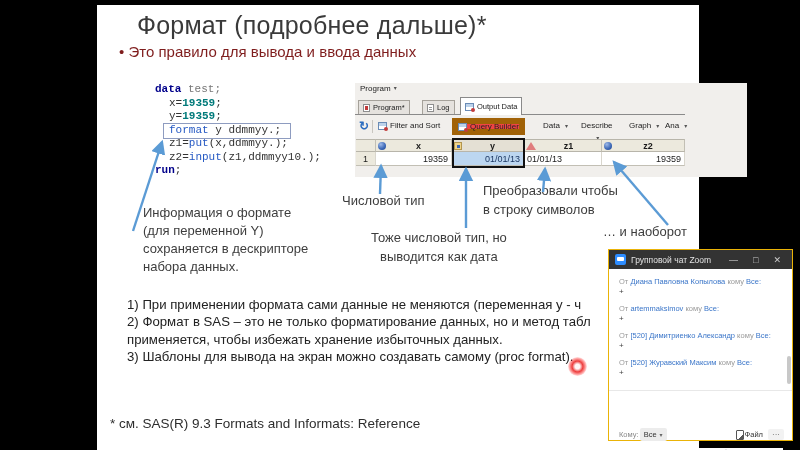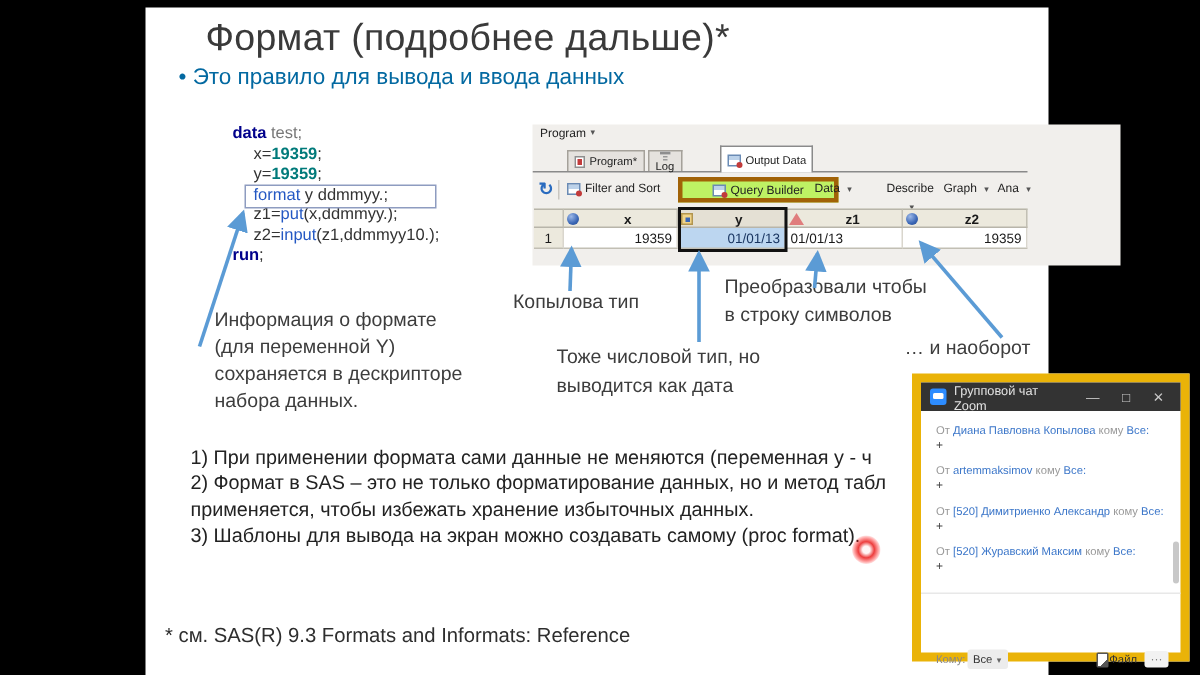--- a/index.html
+++ b/index.html
@@ -4,87 +4,87 @@
 <style>
   * { margin:0; padding:0; box-sizing:border-box; }
   html,body { width:800px; height:450px; }
   body { background:#000; font-family:"Liberation Sans", sans-serif; position:relative; overflow:hidden; }
   #stage { position:absolute; left:0; top:0; width:800px; height:450px; }
 
   
   .slide { position:absolute; left:97px; top:5px; width:602px; height:445px; background:#fff; }
   .abs { position:absolute; }
   .slide-title { left:40px; top:6px; font-size:25px; color:#3a3a3a; letter-spacing:.2px; }
-  .slide-bullet { left:22px; top:38px; font-size:15px; color:#0369a1; }
+  .slide-bullet { left:22px; top:38px; font-size:15px; color:#7f1d1d; }
   .footnote { left:13px; top:411px; font-size:13.5px; color:#2e2e2e; }
 
   
-  .code { left:58px; top:78px; font-family:Liberation Sans, sans-serif; font-size:11px; line-height:13.5px; color:#333; white-space:pre; }
+  .code { left:58px; top:78px; font-family:Liberation Mono, monospace; font-size:11px; line-height:13.5px; color:#333; white-space:pre; }
   .code .ind { padding-left:14px; }
   .kw { color:#00008b; font-weight:bold; }
   .num { color:#007a7a; font-weight:bold; }
   .fn { color:#2458c3; }
   .ds { color:#777; }
   .format-box { left:66px; top:118px; width:128px; height:16px; border:1px solid #8e9cc0; }
 
   
   .ann { color:#3d3d3d; font-size:13px; line-height:18px; }
   .ann-numeric { left:245px; top:187px; }
   .ann-converted { left:386px; top:176px; line-height:19px; }
   .ann-fmtinfo { left:46px; top:199px; }
-  .ann-alsonum { left:274px; top:223px; line-height:19px; }
+  .ann-alsonum { left:274px; top:223px; line-height:19px;text-align:center; }
   .ann-vice { left:506px; top:218px; }
 
   .notes { left:30px; top:291px; font-size:13.2px; line-height:17.4px; color:#222; }
 
   .laser { left:471px; top:352px; width:19px; height:19px; border-radius:50%;
     background:radial-gradient(circle, rgba(255,245,245,.95) 0 18%, rgba(235,40,40,.9) 40%, rgba(255,0,0,.35) 60%, rgba(255,0,0,0) 75%); z-index:6; }
 
   svg.arrows { position:absolute; left:0; top:0; width:602px; height:445px; z-index:5; pointer-events:none; }
 
   
   .sas { left:258px; top:78px; width:392px; height:94px; background:#f1efec; overflow:hidden; font-family:"Liberation Sans", sans-serif; }
   .sas-title { left:5px; top:1px; font-size:8px; color:#222; }
   .caret::after { content:"▾"; font-size:6px; color:#555; margin-left:3px; vertical-align:1px; }
   .tabline { left:0; top:31px; width:330px; height:1px; background:#8a8a8a; }
   .tab { position:absolute; top:17px; height:14px; background:#e5e2de; border:1px solid #a5a19a; border-bottom:none;
-         display:flex; align-items:center; gap:3px; padding:0 4px; font-size:7.5px; color:#222;margin-left:20px; }
+         display:flex; align-items:center; gap:3px; padding:0 4px; font-size:7.5px; color:#222; }
   .tab.active { top:14px; height:18px; background:#fff; border-color:#8a8a8a; z-index:2; }
   .icon-page { width:7px; height:8px; background:#fff; border:1px solid #8e8e8e; display:inline-block; position:relative; }
   .icon-page.prog::after { content:""; position:absolute; left:1px; top:1px; width:3px; height:4px; background:#c23b3b; }
   .icon-page.log::after { content:""; position:absolute; left:1px; top:2px; width:3px; height:1px; background:#999; box-shadow:0 2px 0 #999; }
   .icon-grid { width:9px; height:8px; display:inline-block; border:1px solid #6a8bb5;
     background:linear-gradient(#bcd2ea 0 3px, #fff 3px); position:relative; }
   .icon-grid::after { content:""; position:absolute; right:-2px; bottom:-2px; width:4px; height:4px; background:#c23b3b; border-radius:50%; }
   .toolbar { left:0; top:33px; width:330px; height:21px; }
   .tb-item { position:absolute; font-size:8px; color:#222; display:flex; align-items:center; gap:3px; }
   .refresh { color:#2a6bbf; font-size:12px; font-weight:bold; }
   .tb-sep { position:absolute; left:17px; top:4px; width:1px; height:13px; background:#c9c6c0; }
-  .qb-btn { background:#bef264; border:3px solid #a16207; height:17px; padding:0 20px; }
+  .qb-btn { background:#ef4444; border:6px solid #a16207; height:17px; padding:0 0; }
   .menu .mcaret::after { content:"▾"; font-size:6px; color:#555; margin-left:2px; }
 
   
   .tbl { left:1px; top:56px; width:329px; }
   .cell { position:absolute; font-size:9px; color:#1a1a1a; display:flex; align-items:center; }
   .hcell { height:13px; background:#ece9dd; border-top:1px solid #b8b5aa; border-bottom:1px solid #b8b5aa; border-right:1px solid #c2bfb4; font-weight:bold; }
   .hcell .lbl { flex:1; text-align:center; }
   .dcell { top:13px; height:14px; background:#fff; border-right:1px solid #d9d6cd; border-bottom:1px solid #c2bfb4; }
   .right { justify-content:flex-end; padding-right:3px; }
   .left  { justify-content:flex-start; padding-left:3px; }
   .rownum { background:#ece9dd; justify-content:center; font-weight:normal; }
   .ball { width:8px; height:8px; border-radius:50%; margin-left:2px;
     background:radial-gradient(circle at 35% 30%, #9db9e8, #3a66b5 60%, #27488a); display:inline-block; }
   .cal { width:8px; height:8px; margin-left:2px; background:#f0d489; border:1px solid #b2954e; display:inline-block; position:relative; }
   .cal::after { content:""; position:absolute; left:2px; top:2px; width:3px; height:3px; background:#3a66b5; }
   .tri { width:0; height:0; margin-left:2px; border-left:5px solid transparent; border-right:5px solid transparent; border-bottom:8px solid #e07d7d; display:inline-block; }
   .ysel-box { position:absolute; left:96px; top:-1px; width:73px; height:30px; border:2px solid #111; z-index:3; pointer-events:none; }
   .ycell { background:#bcd6f0 !important; color:#17335f !important; }
 
   
-  .chat { position:absolute; left:608px; top:249px; width:185px; height:192px; background:#fff; border:6px solid #eab308; z-index:20; font-family:"Liberation Sans", sans-serif; }
+  .chat { position:absolute; left:608px; top:249px; width:185px; height:192px; background:#fff; border:1px solid #eab308; z-index:20; font-family:"Liberation Sans", sans-serif; }
   .chat-titlebar { position:absolute; left:0; top:0; width:100%; height:19px; background:#333333; display:flex; align-items:center; padding:0 6px; gap:5px; }
   .chat-app-icon { width:11px; height:11px; border-radius:2px; background:#2D8CFF; position:relative; flex:0 0 auto; }
   .chat-app-icon::after { content:""; position:absolute; left:2px; top:3px; width:7px; height:4px; background:#fff; border-radius:1px; }
   .chat-title { font-size:8.5px; color:#e3e3e3; flex:1; }
   .winctl { font-size:9px; color:#c9c9c9; padding:0 5px; }
   .chat-msgs { position:absolute; left:0; top:19px; width:100%; height:121px; padding:8px 8px 0 10px; overflow:hidden; }
   .msg { margin-bottom:7px; }
   .msg-head { font-size:7.5px; line-height:10px; color:#999; }
   .msg-head .name, .msg-head .dest { color:#3b76c9; }
   .msg-body { font-size:8px; line-height:10px; color:#444; }
@@ -113,21 +113,21 @@
     <div class="abs code"><div><span class="kw">data</span><span class="ds"> test;</span></div><div class="ind"><span>x=</span><span class="num">19359</span><span>;</span></div><div class="ind"><span>y=</span><span class="num">19359</span><span>;</span></div><div class="ind"><span class="fn">format</span><span> y ddmmyy.;</span></div><div class="ind"><span>z1=</span><span class="fn">put</span><span>(x,ddmmyy.);</span></div><div class="ind"><span>z2=</span><span class="fn">input</span><span>(z1,ddmmyy10.);</span></div><div><span class="kw">run</span><span>;</span></div></div>
     <div class="abs format-box"></div>
 
     <div class="abs sas">
       <div class="abs sas-title caret">Program</div>
       <div class="abs tabline"></div>
       <div class="tab" style="left:3px;">
         <span class="icon-page prog"></span>
         <span>Program*</span>
       </div>
-      <div class="tab" style="left:57px;flex-direction:column;">
+      <div class="tab" style="left:67px;">
         <span class="icon-page log"></span>
         <span>Log</span>
       </div>
       <div class="tab active" style="left:105px;">
         <span class="icon-grid"></span>
         <span>Output Data</span>
       </div>
 
       <div class="abs toolbar">
         <span class="tb-item refresh" style="left:4px; top:3px;">↻</span>
@@ -137,21 +137,21 @@
           <span>Filter and Sort</span>
         </span>
         <span class="tb-item qb-btn" style="left:97px; top:2px;">
           <span class="icon-grid"></span>
           <span>Query Builder</span>
         </span>
         <span class="tb-item menu" style="left:188px; top:5px;">
             <span>Data</span>
             <span class="mcaret"></span>
           </span>
-        <span class="tb-item menu" style="left:236px; top:5px;flex-direction:column;">
+        <span class="tb-item menu" style="left:226px; top:5px;flex-direction:column;">
             <span>Describe</span>
             <span class="mcaret"></span>
           </span>
         <span class="tb-item menu" style="left:274px; top:5px;">
             <span>Graph</span>
             <span class="mcaret"></span>
           </span>
         <span class="tb-item menu" style="left:310px; top:5px;">
             <span>Ana</span>
             <span class="mcaret"></span>
@@ -179,21 +179,21 @@
 
         <div class="cell dcell rownum" style="left:0; width:20px;">1</div>
         <div class="cell dcell right" style="left:20px; width:76px;">19359</div>
         <div class="cell dcell right ycell" style="left:96px; width:72px;">01/01/13</div>
         <div class="cell dcell left" style="left:168px; width:78px;">01/01/13</div>
         <div class="cell dcell right" style="left:246px; width:83px;">19359</div>
         <div class="ysel-box"></div>
       </div>
     </div>
 
-    <div class="abs ann ann-numeric">Копылова тип</div>
+    <div class="abs ann ann-numeric">Числовой тип</div>
     <div class="abs ann ann-converted">
       <div>Преобразовали чтобы</div>
       <div>в строку символов</div>
     </div>
     <div class="abs ann ann-fmtinfo">
       <div>Информация о формате</div>
       <div>(для переменной Y)</div>
       <div>сохраняется в дескрипторе</div>
       <div>набора данных.</div>
     </div>

